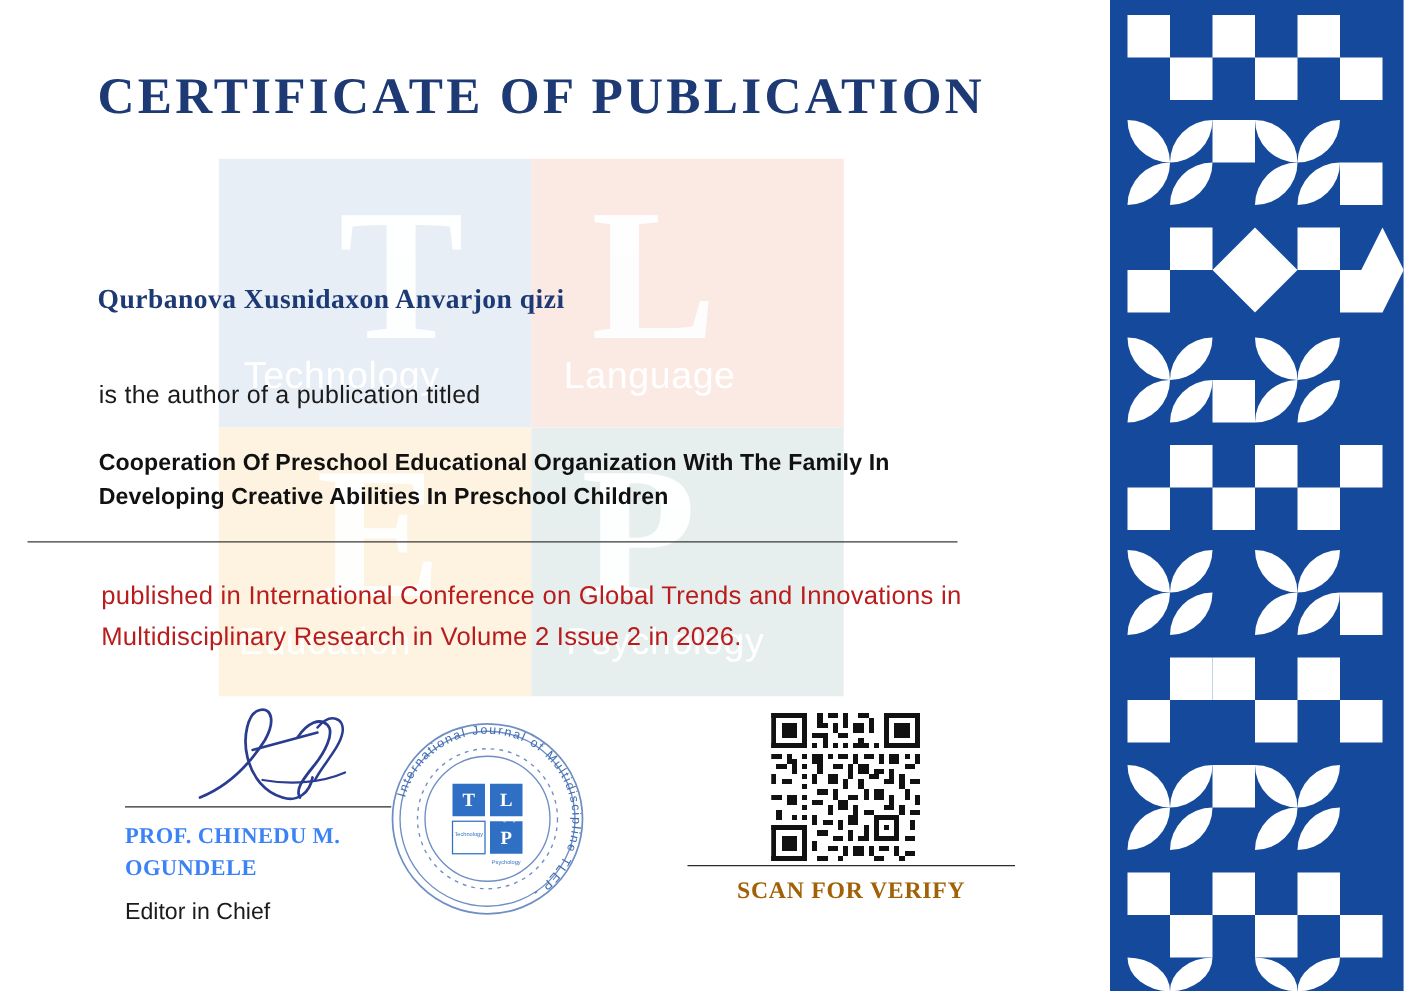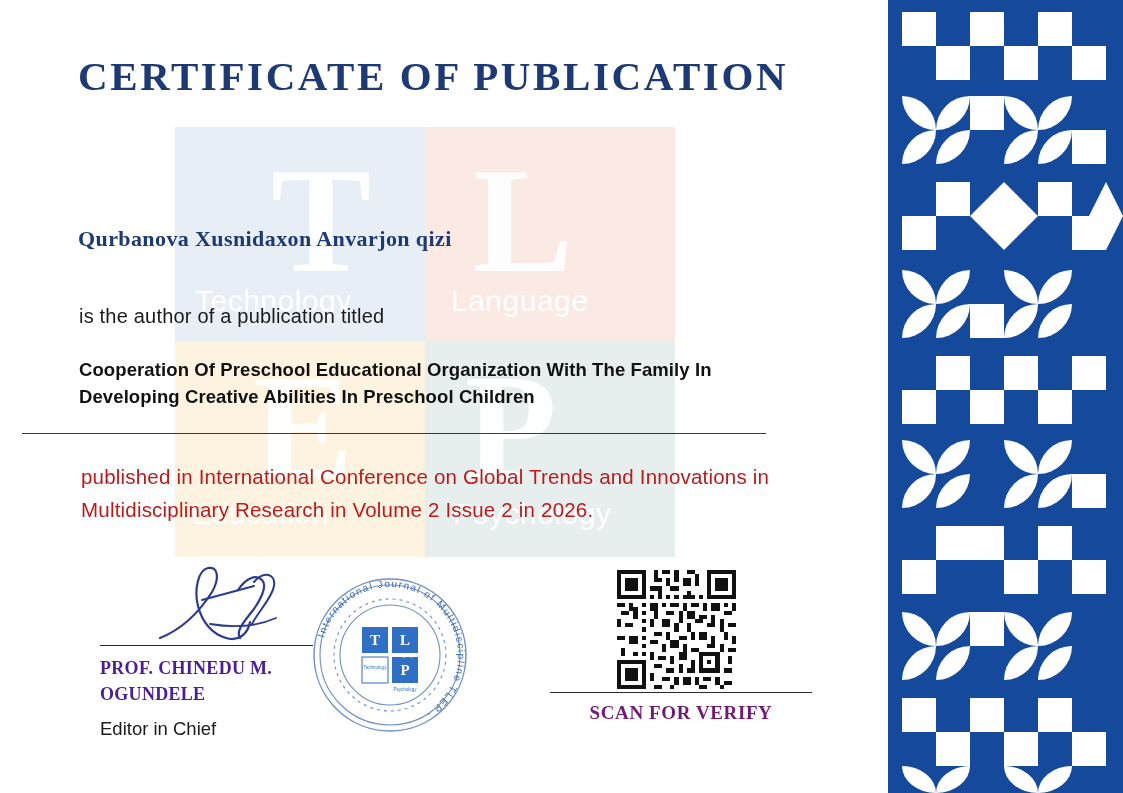--- a/index.html
+++ b/index.html
@@ -165,21 +165,21 @@
     height: 100px;
   }
   .sig-name {
     position: absolute;
     left: 100px;
     top: 655px;
     width: 260px;
     font-family: "Liberation Serif", serif;
     font-size: 18px;
     font-weight: 700;
-    color: #4c1d95;
+    color: #3b82f6;
     line-height: 1.45;
     letter-spacing: 0.3px;
   }
   .sig-role {
     position: absolute;
     left: 100px;
     top: 718px;
     font-size: 18.5px;
     color: #1b1b1b;
   }
@@ -213,21 +213,21 @@
   }
   .qr-label {
     position: absolute;
     left: 550px;
     top: 702px;
     width: 262px;
     text-align: center;
     font-family: "Liberation Serif", serif;
     font-size: 19px;
     font-weight: 700;
-    color: #701a75;
+    color: #a16207;
     letter-spacing: 0.6px;
   }
 
   
   .band {
     position: absolute;
     right: 0;
     top: 0;
     width: 253px;
     height: 793px;

